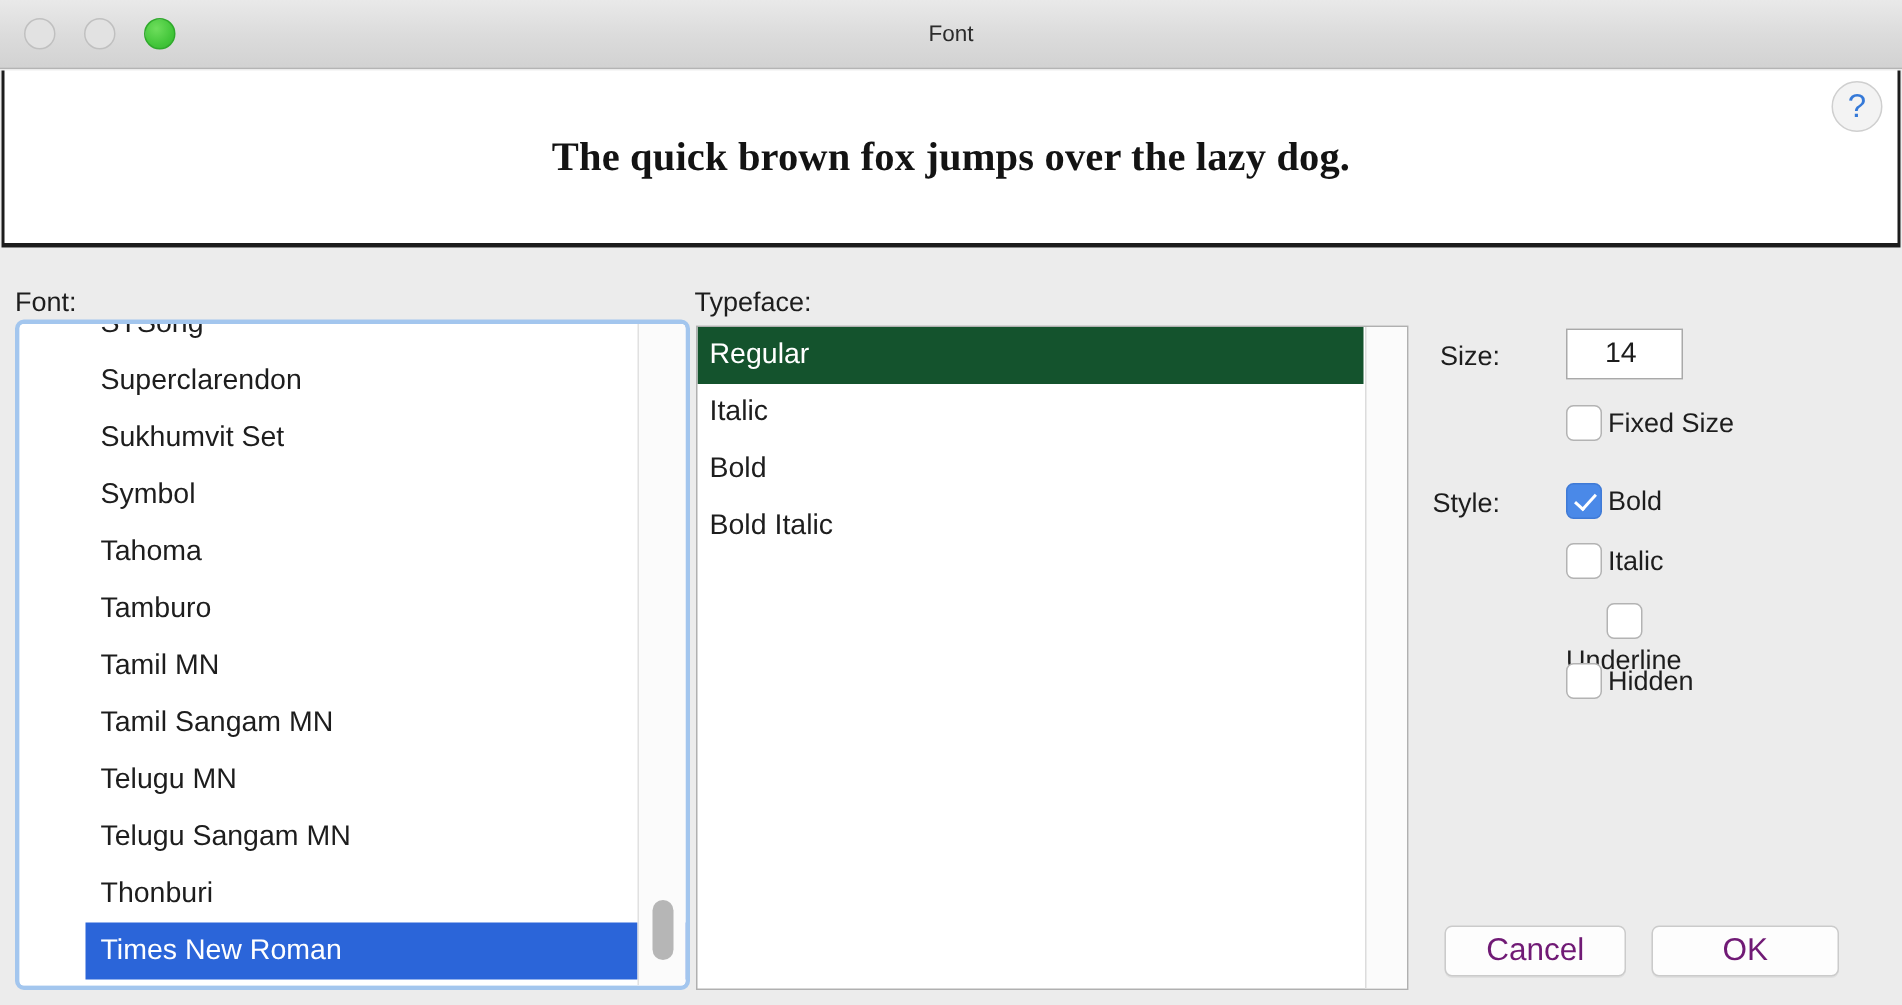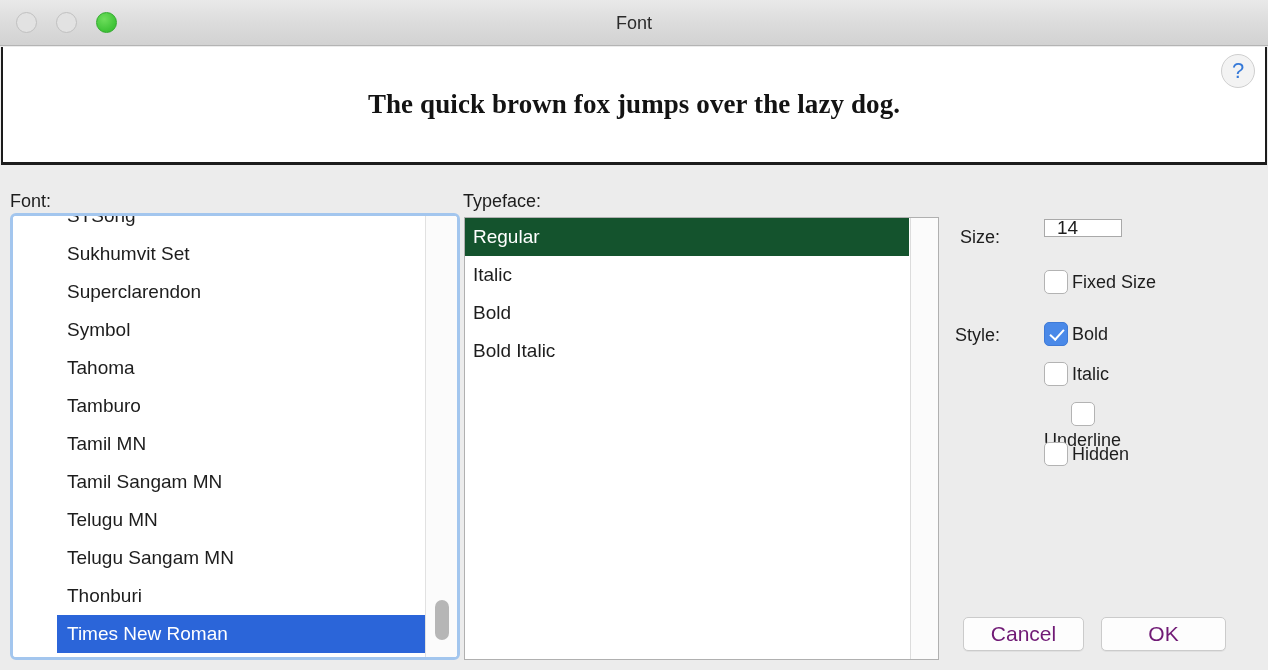--- a/index.html
+++ b/index.html
@@ -55,21 +55,21 @@
     background: radial-gradient(circle at 38% 32%, #6ede5c 0%, #43c63a 62%, #35b52f 100%);
     border: 1px solid #2faa2b;
   }
   .title-text {
     position: absolute;
     left: 0; top: 0;
     width: 1268px;
     height: 46px;
     line-height: 46px;
     text-align: center;
-    font-size: 18px;
+    font-size: 15px;
     color: #2b2b2b;
   }
 
   
   .preview {
     position: absolute;
     left: 1px;
     top: 47px;
     width: 1266px;
     height: 118px;
@@ -242,28 +242,28 @@
     border-left: 1px solid #dcdcdc;
     box-sizing: border-box;
   }
 
   
   .size-input {
     position: absolute;
     left: 1044px;
     top: 219px;
     width: 78px;
-    height: 18px;
+    height: 34px;
     background: #ffffff;
     border: 1px solid #a9a9a9;
     box-sizing: border-box;
     font-family: "Liberation Sans", sans-serif;
     font-size: 19px;
     color: #1d1d1d;
-    padding: 0 12px;
+    padding: 0 25px;
     outline: none;
   }
 
   
   .cbrow {
     position: absolute;
     left: 1044px;
     display: flex;
     align-items: center;
     gap: 4px;
@@ -342,22 +342,22 @@
     <div class="preview-text">The quick brown fox jumps over the lazy dog.</div>
     <div class="help-btn">?</div>
   </div>
 
   <div class="label" id="font-label">Font:</div>
 
   <div class="list-focus-ring">
     <div class="font-list-clip">
       <div class="font-list-items" id="font-list-items">
           <div class="font-row">STSong</div>
+          <div class="font-row">Superclarendon</div>
           <div class="font-row">Sukhumvit Set</div>
-          <div class="font-row">Superclarendon</div>
           <div class="font-row">Symbol</div>
           <div class="font-row">Tahoma</div>
           <div class="font-row">Tamburo</div>
           <div class="font-row">Tamil MN</div>
           <div class="font-row">Tamil Sangam MN</div>
           <div class="font-row">Telugu MN</div>
           <div class="font-row">Telugu Sangam MN</div>
           <div class="font-row">Thonburi</div>
           <div class="font-row selected">Times New Roman</div>
         </div>

